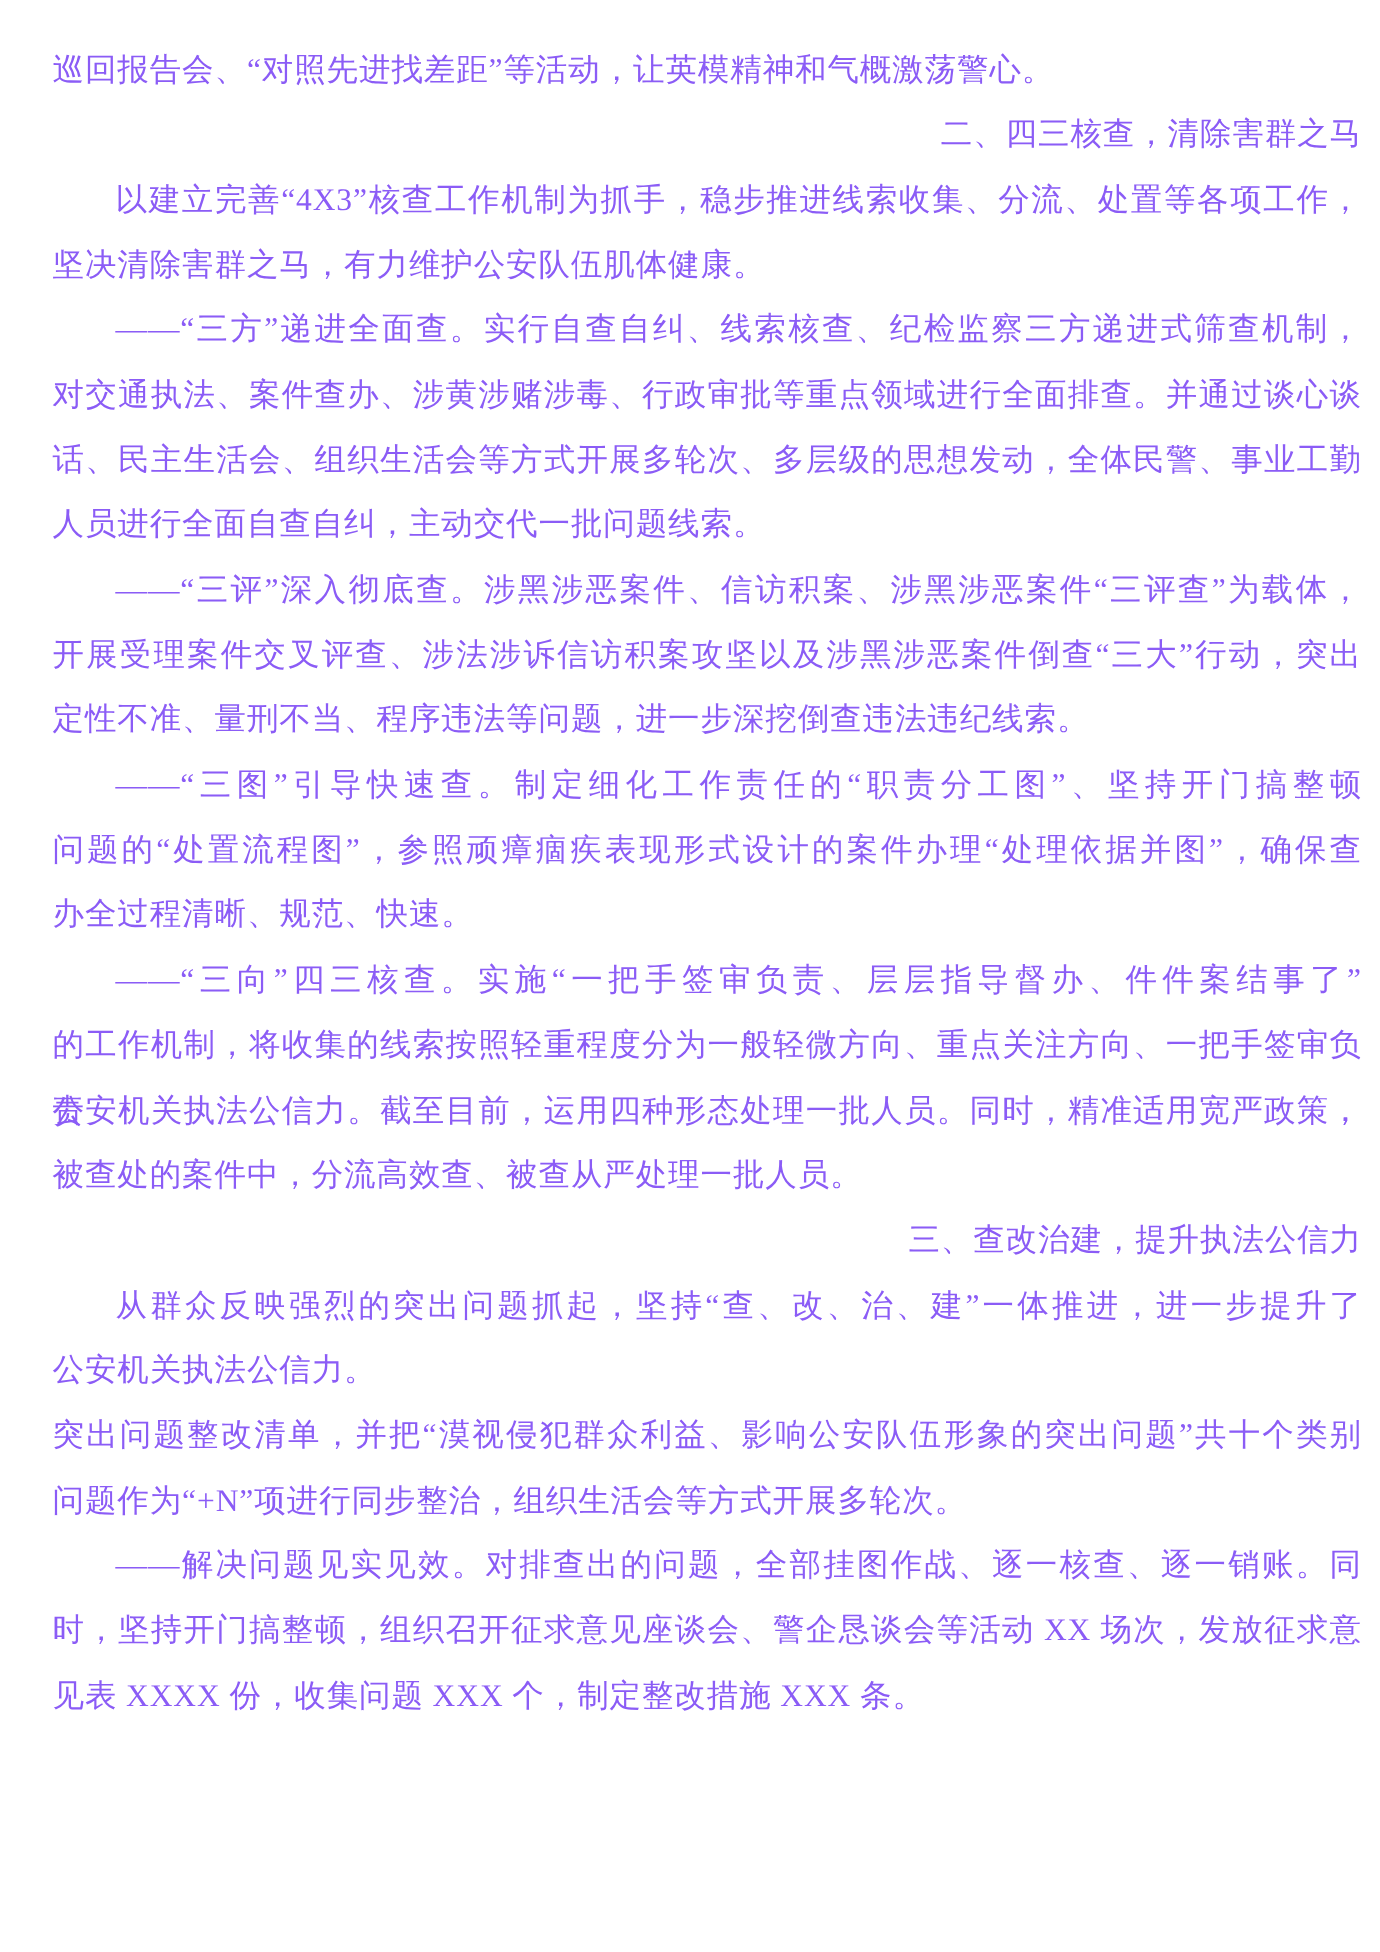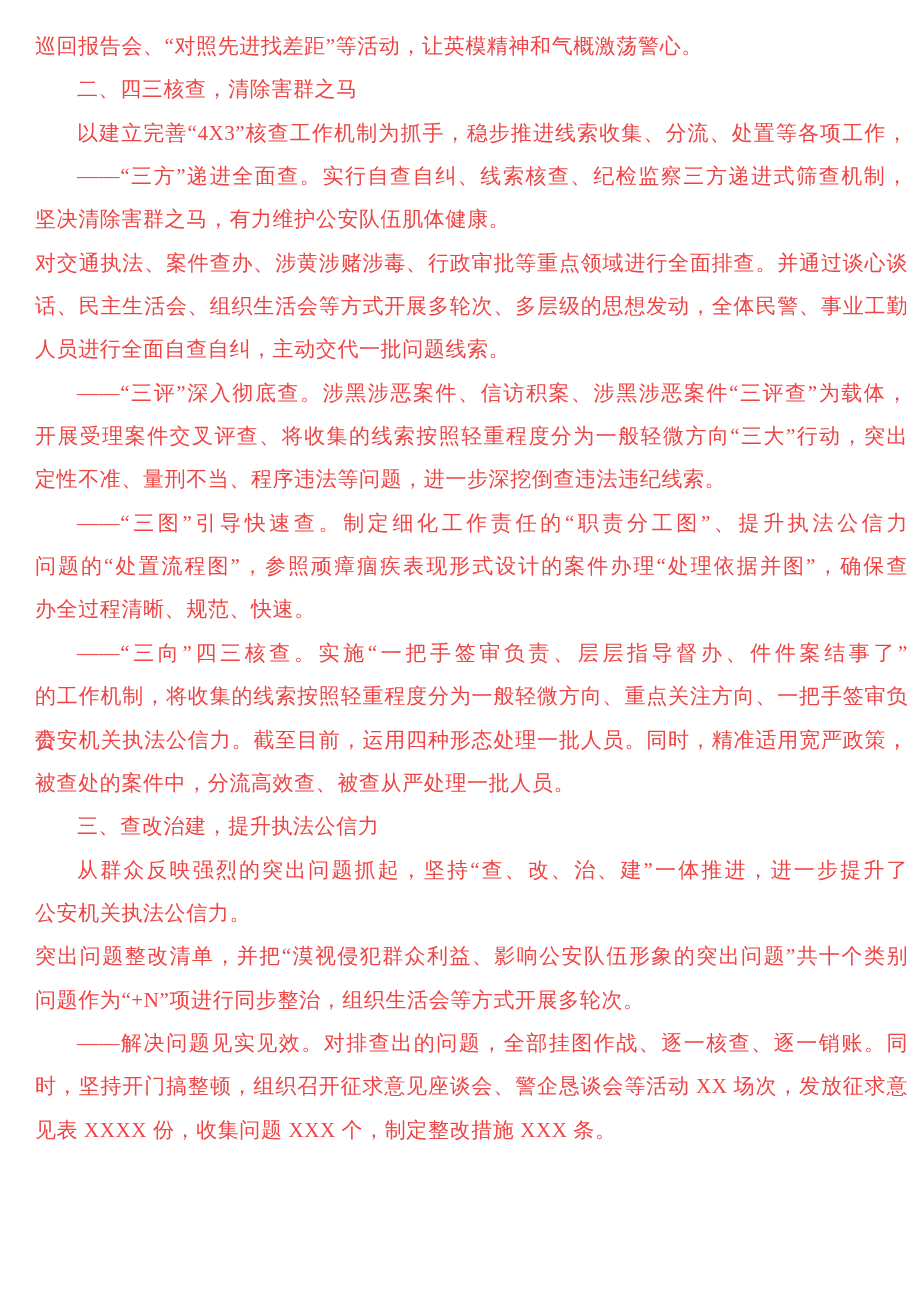--- a/index.html
+++ b/index.html
@@ -13,57 +13,58 @@
     height: 1301px;
     background: #ffffff;
     overflow: hidden;
     font-family: "Liberation Serif", serif;
   }
   .text-block {
     position: absolute;
     left: 35px;
     top: 25px;
     width: 873px;
-    color: #ef4444;
+    color: #8b5cf6;
     font-size: 21px;
     letter-spacing: 0.6px;
     line-height: 43.35px;
   }
   .line {
     height: 43.35px;
     overflow: visible;
   }
   .line.ind {
     text-indent: 42px;
+    text-align: right;
   }
   .line.just {
     text-align: justify;
     text-align-last: justify;
   }
   .line.nojust {
     white-space: nowrap;
   }
 </style>
 </head>
 <body>
 
 <div class="page">
   <div class="text-block">
       <div class="line nojust">巡回报告会、“对照先进找差距”等活动，让英模精神和气概激荡警心。</div>
       <div class="line ind nojust">二、四三核查，清除害群之马</div>
       <div class="line ind just">以建立完善“4X3”核查工作机制为抓手，稳步推进线索收集、分流、处置等各项工作，</div>
+      <div class="line nojust">坚决清除害群之马，有力维护公安队伍肌体健康。</div>
       <div class="line ind just">——“三方”递进全面查。实行自查自纠、线索核查、纪检监察三方递进式筛查机制，</div>
-      <div class="line nojust">坚决清除害群之马，有力维护公安队伍肌体健康。</div>
       <div class="line just">对交通执法、案件查办、涉黄涉赌涉毒、行政审批等重点领域进行全面排查。并通过谈心谈</div>
       <div class="line just">话、民主生活会、组织生活会等方式开展多轮次、多层级的思想发动，全体民警、事业工勤</div>
       <div class="line nojust">人员进行全面自查自纠，主动交代一批问题线索。</div>
       <div class="line ind just">——“三评”深入彻底查。涉黑涉恶案件、信访积案、涉黑涉恶案件“三评查”为载体，</div>
-      <div class="line just">开展受理案件交叉评查、将收集的线索按照轻重程度分为一般轻微方向“三大”行动，突出</div>
+      <div class="line just">开展受理案件交叉评查、涉法涉诉信访积案攻坚以及涉黑涉恶案件倒查“三大”行动，突出</div>
       <div class="line nojust">定性不准、量刑不当、程序违法等问题，进一步深挖倒查违法违纪线索。</div>
-      <div class="line ind just">——“三图”引导快速查。制定细化工作责任的“职责分工图”、提升执法公信力</div>
+      <div class="line ind just">——“三图”引导快速查。制定细化工作责任的“职责分工图”、坚持开门搞整顿</div>
       <div class="line just">问题的“处置流程图”，参照顽瘴痼疾表现形式设计的案件办理“处理依据并图”，确保查</div>
       <div class="line nojust">办全过程清晰、规范、快速。</div>
       <div class="line ind just">——“三向”四三核查。实施“一把手签审负责、层层指导督办、件件案结事了”</div>
       <div class="line just">的工作机制，将收集的线索按照轻重程度分为一般轻微方向、重点关注方向、一把手签审负责，</div>
       <div class="line just">公安机关执法公信力。截至目前，运用四种形态处理一批人员。同时，精准适用宽严政策，</div>
       <div class="line nojust">被查处的案件中，分流高效查、被查从严处理一批人员。</div>
       <div class="line ind nojust">三、查改治建，提升执法公信力</div>
       <div class="line ind just">从群众反映强烈的突出问题抓起，坚持“查、改、治、建”一体推进，进一步提升了</div>
       <div class="line nojust">公安机关执法公信力。</div>
       <div class="line just">突出问题整改清单，并把“漠视侵犯群众利益、影响公安队伍形象的突出问题”共十个类别</div>

